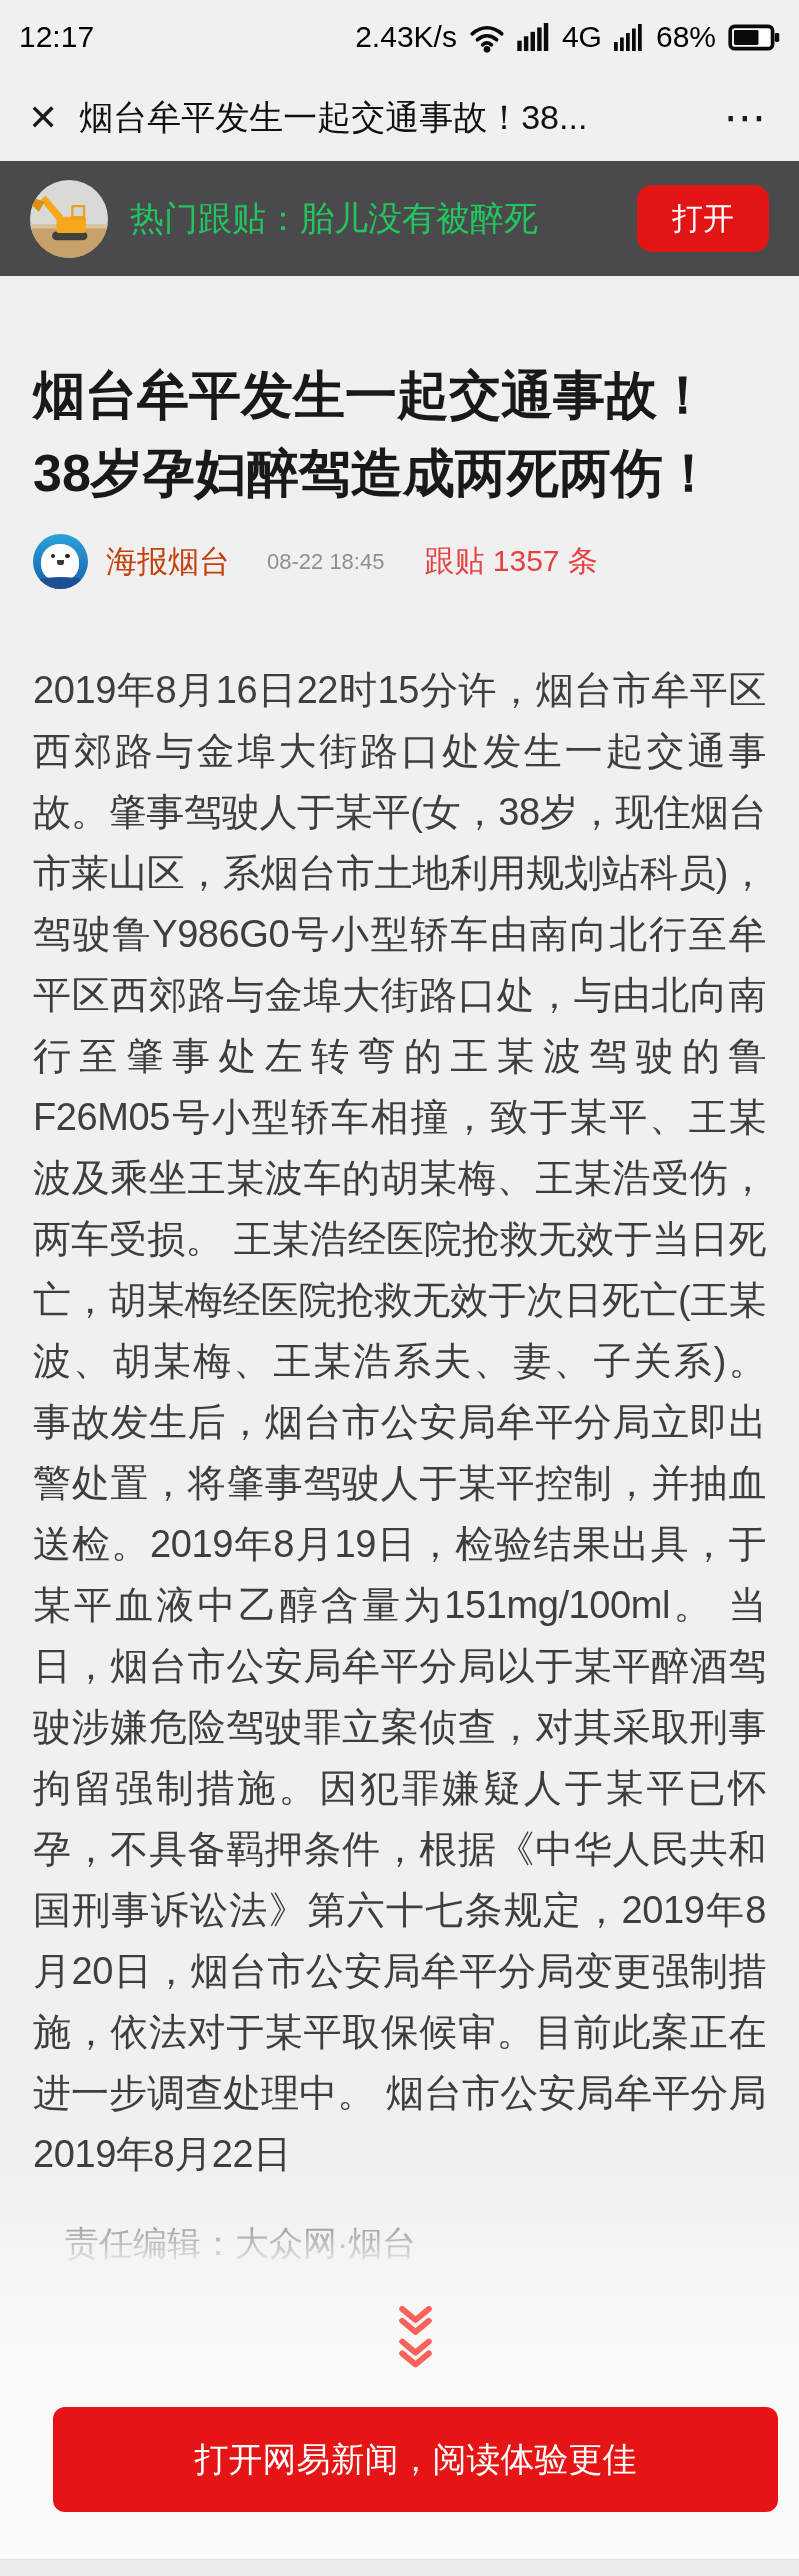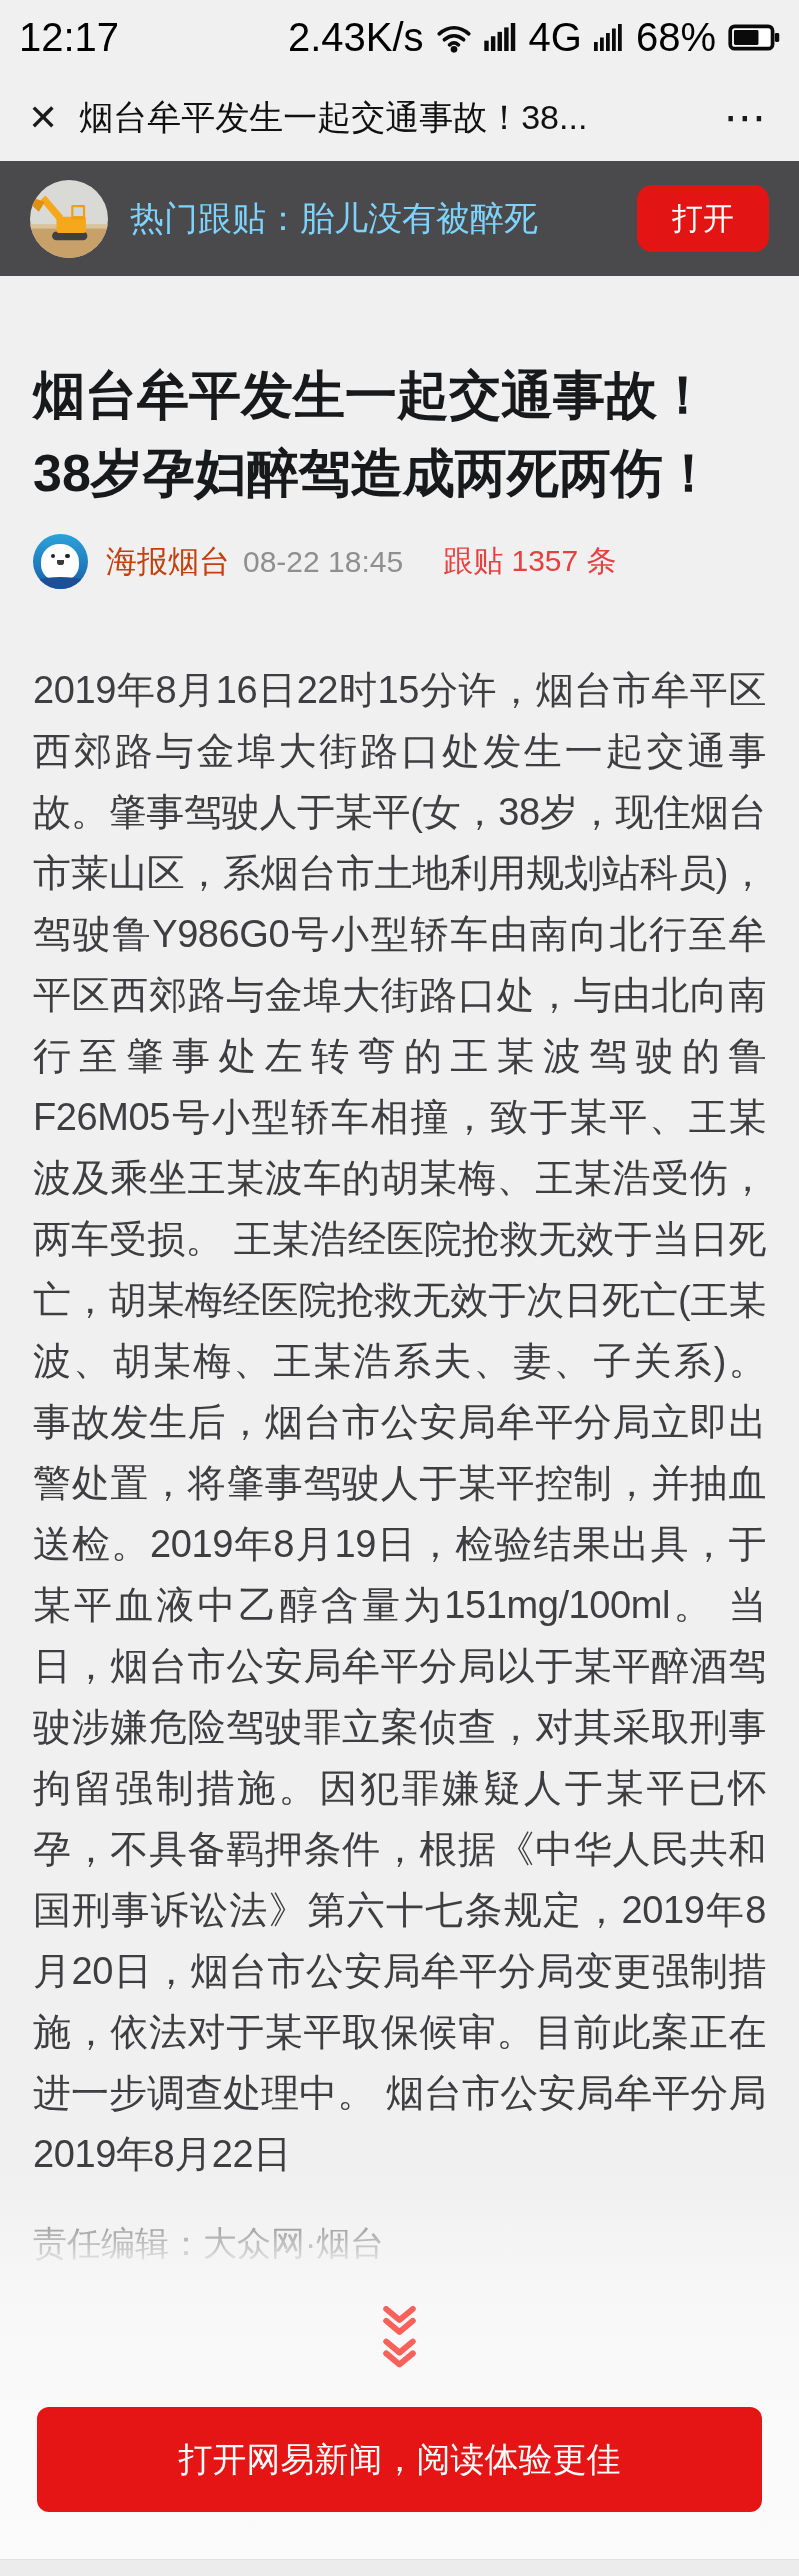--- a/index.html
+++ b/index.html
@@ -12,21 +12,21 @@
     width:799px;height:2576px;
     display:flex;flex-direction:column;
     overflow:hidden;background:#f0f0f1;position:relative;
   }
 
   
   .status-bar{
     height:74px;flex:0 0 auto;
     display:flex;align-items:center;
     padding:16px 19px;box-sizing:border-box;
-    font-size:40px;color:#000;
+    font-size:30px;color:#000;
   }
   .status-time{flex:0 0 auto;}
   .status-right{margin-left:auto;display:flex;align-items:center;gap:12px;}
   .status-right svg{display:block;}
 
   
   .browser-header{
     height:87px;flex:0 0 auto;
     display:flex;align-items:center;
     padding:0 28px;box-sizing:border-box;
@@ -53,21 +53,21 @@
     background:#4a4a4c;
     display:flex;align-items:center;
     padding:0 30px;box-sizing:border-box;
   }
   .excavator-avatar{
     width:78px;height:78px;border-radius:50%;
     overflow:hidden;flex:0 0 auto;
   }
   .banner-text{
     margin-left:22px;flex:1;
-    font-size:34px;color:#7dd3fc;font-weight:500;
+    font-size:34px;color:#22c55e;font-weight:500;
     white-space:nowrap;overflow:hidden;
   }
   .banner-open-btn{
     flex:0 0 auto;width:132px;height:67px;
     background:#e31414;color:#fff;border:none;border-radius:15px;
     font-size:31px;font-family:inherit;cursor:pointer;
   }
 
   
   .article{
@@ -97,33 +97,33 @@
   .author-avatar .eye.l{left:9.6px;} .author-avatar .eye.r{left:24.4px;}
   .author-avatar .nose{
     position:absolute;left:16.3px;top:16.3px;width:6.7px;height:5.2px;
     background:#3a3a3a;border-radius:0 0 50% 50%;
   }
   .author-avatar .wave{
     position:absolute;left:-6px;bottom:-10.4px;width:67px;height:22px;
     background:#1c4f96;border-radius:50% 50% 0 0;
   }
   .author-name{margin-left:18px;font-size:31px;color:#c2410c;}
-  .publish-time{margin-left:13px;font-size:30px;color:#8f8f8f;}
+  .publish-time{margin-left:37px;font-size:22px;color:#8f8f8f;}
   .comment-count{margin-left:40px;font-size:30px;color:#e74040;cursor:pointer;}
   .article-body{
     margin:71px 0 0 0;
     font-size:38px;line-height:61px;color:#3e3e40;
     letter-spacing:-0.4px;text-align:justify;
   }
 
   
   .fade-footer{
     flex:0 0 auto;margin-top:auto;height:383px;
     background:linear-gradient(to bottom,#f0f0f1 0%,#f8f8f9 35%,#fbfbfb 100%);
-    padding-top:46px;box-sizing:border-box;
+    padding-top:46px;box-sizing:border-box;padding-left:32px;
   }
   .editor-note{
     margin-left:33px;font-size:34px;color:#8c8c8c;line-height:43px;
     -webkit-mask-image:linear-gradient(to bottom,rgba(0,0,0,.8) 10%,rgba(0,0,0,.35) 70%,rgba(0,0,0,.08) 100%);
             mask-image:linear-gradient(to bottom,rgba(0,0,0,.8) 10%,rgba(0,0,0,.35) 70%,rgba(0,0,0,.08) 100%);
   }
   .expand-chevrons{
     display:block;margin:41px auto 0 auto;
     background:none;border:none;padding:0;cursor:pointer;width:33px;height:74px;
   }

